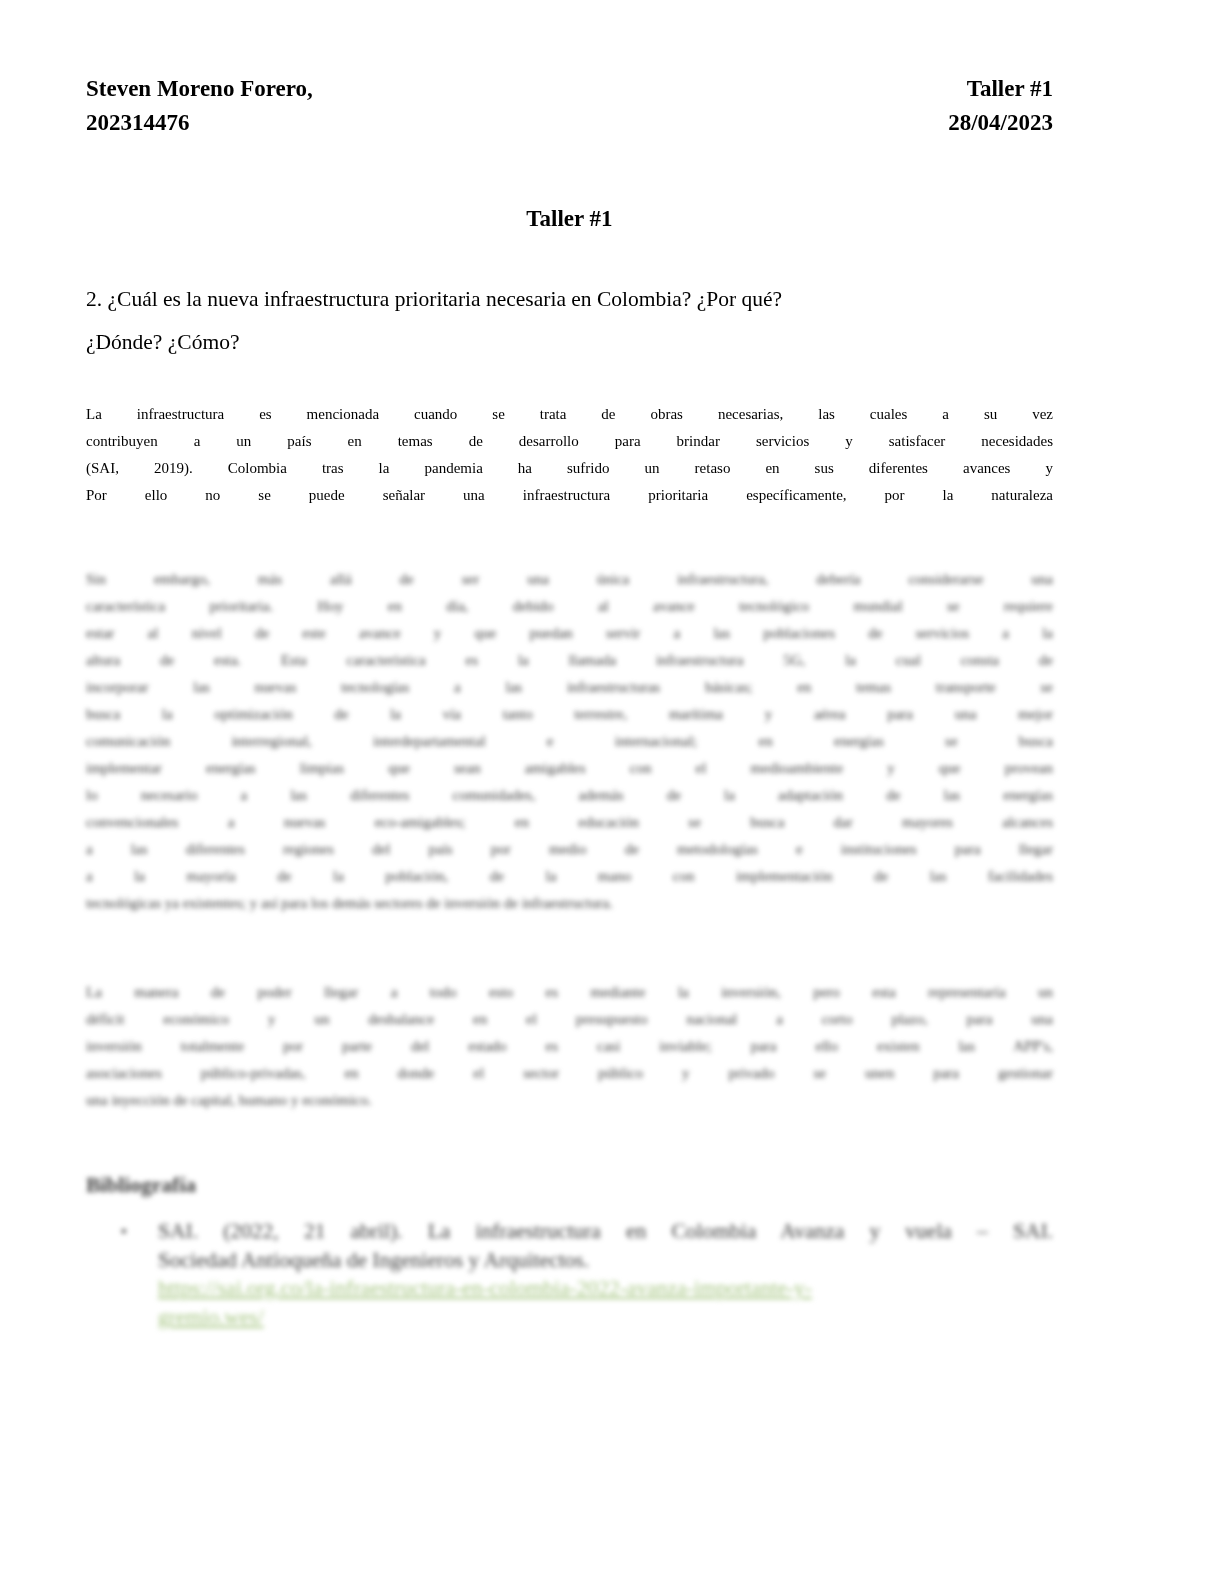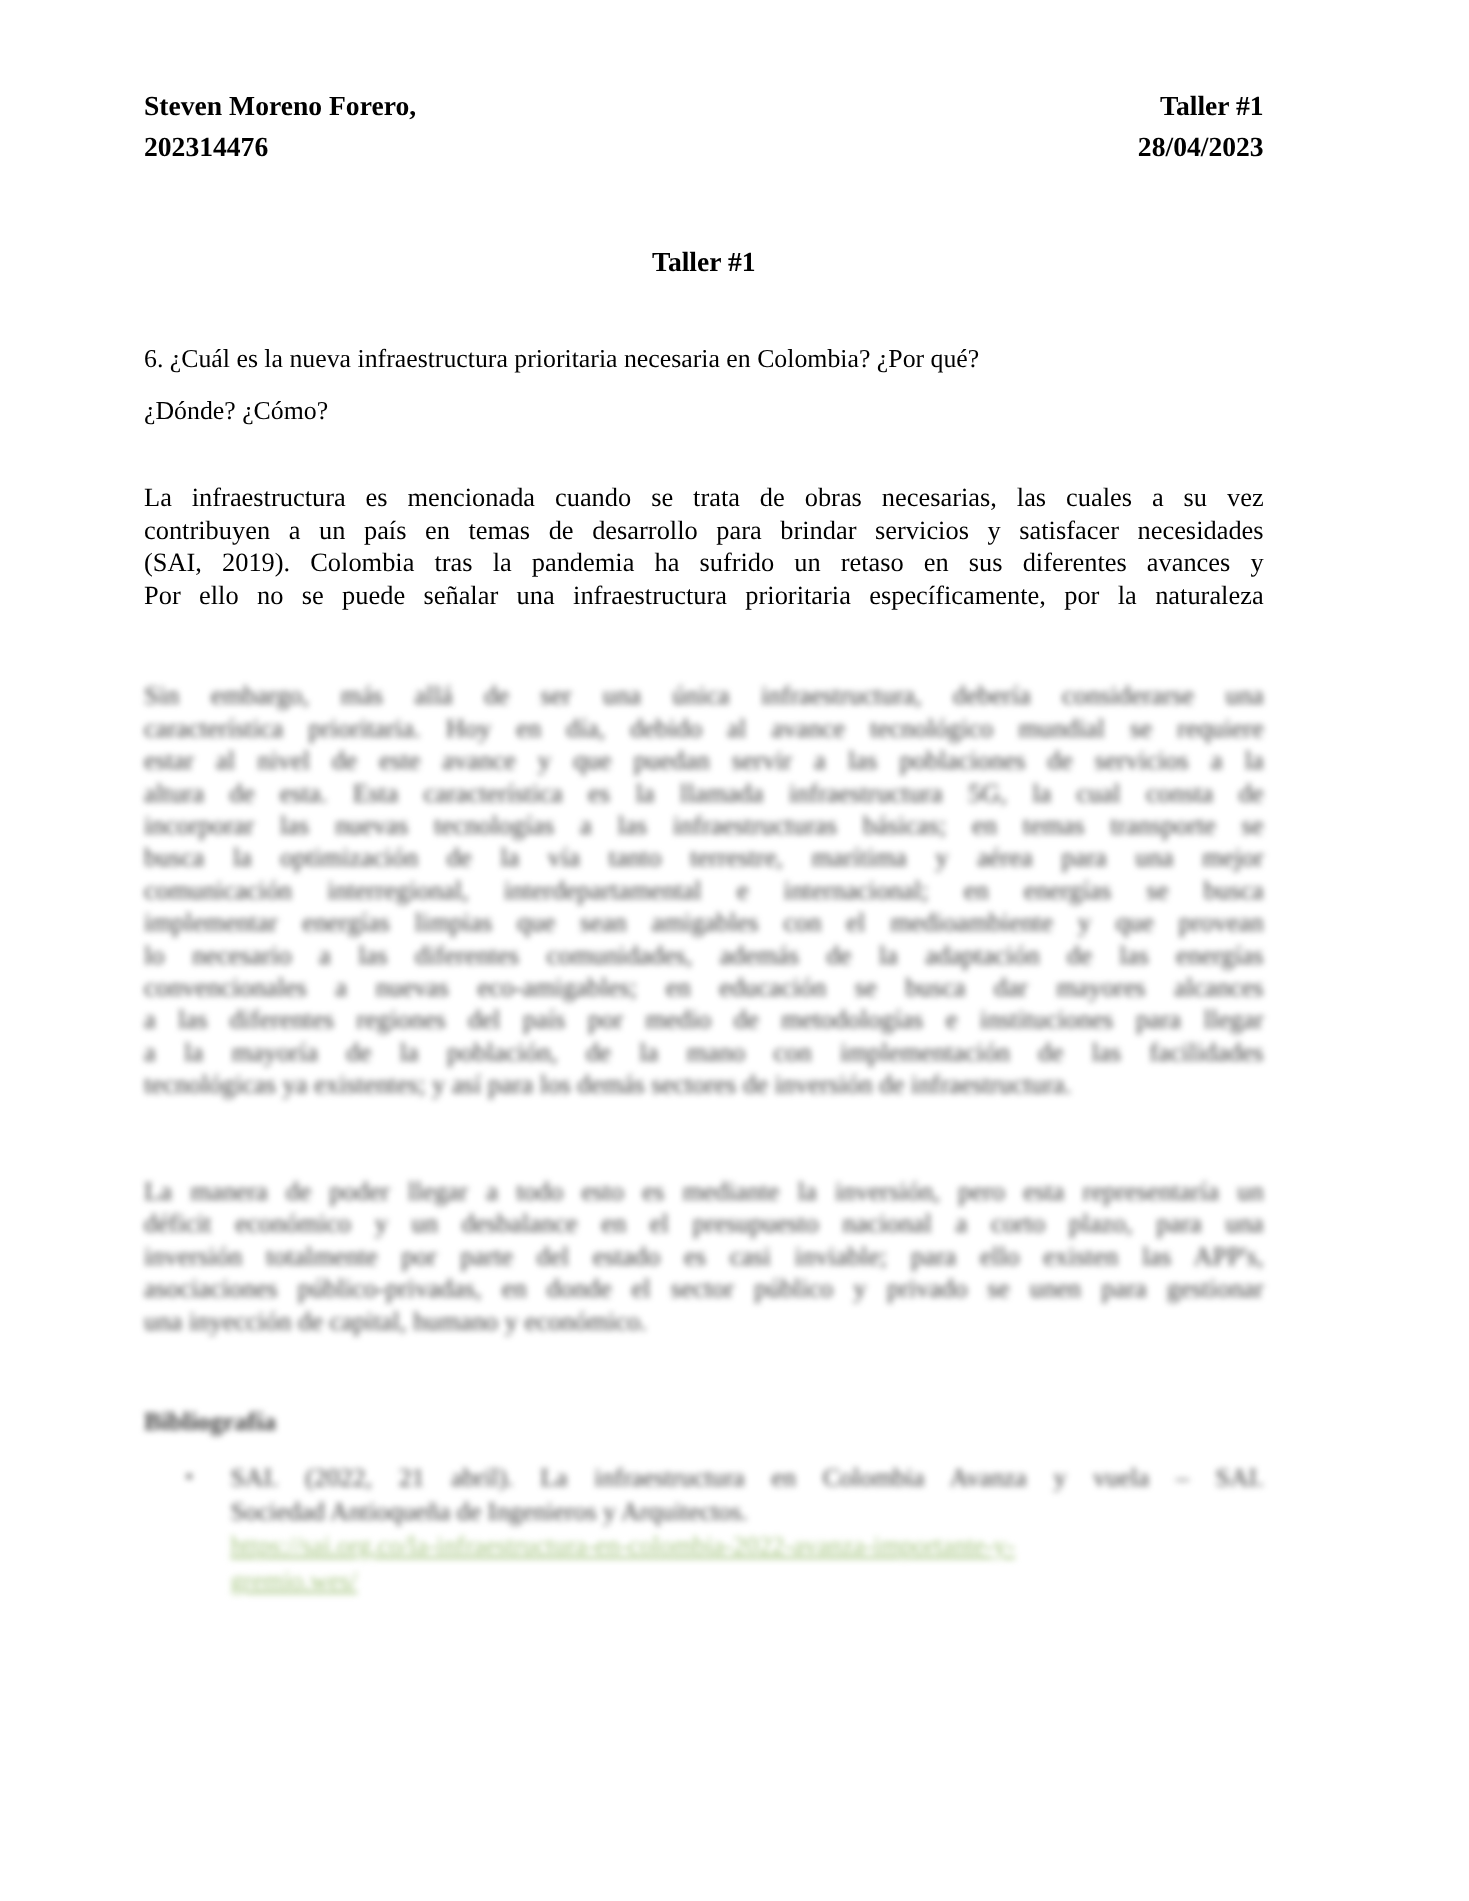--- a/index.html
+++ b/index.html
@@ -6,21 +6,21 @@
   html, body { background: #ffffff; }
   .page {
     position: relative;
     width: 1224px;
     height: 1584px;
     background: #ffffff;
     font-family: "Liberation Serif", "DejaVu Serif", serif;
     color: #000000;
     overflow: hidden;
   }
-  .content { padding-left: 120px; padding-right: 171px; }
+  .content { padding-left: 86px; padding-right: 171px; }
 
   .doc-header {
     margin-top: 72px;
     display: flex;
     justify-content: space-between;
     font-weight: bold;
     font-size: 23px;
     line-height: 34px;
   }
   .doc-header .right { text-align: right; }
@@ -29,21 +29,21 @@
     margin-top: 64px;
     text-align: center;
     font-weight: bold;
     font-size: 23px;
     line-height: 30px;
   }
 
   .question { margin-top: 52px; font-size: 21.5px; line-height: 26px; }
   .question .q-line { margin-bottom: 17px; }
 
-  .para { font-size: 22px; line-height: 27px; }
+  .para { font-size: 15px; line-height: 27px; }
   .para-clear { margin-top: 46px; }
 
   
   .jline { text-align: justify; text-align-last: justify; }
   .jline.last { text-align-last: left; }
 
   .blurred { filter: blur(2.7px); color: #3d3d3d; }
   .para-blur-1 { margin-top: 57px; }
   .para-blur-2 { margin-top: 62px; }
 
@@ -88,21 +88,21 @@
       </div>
       <div class="right">
         <div>Taller #1</div>
         <div>28/04/2023</div>
       </div>
     </div>
 
     <div class="doc-title">Taller #1</div>
 
     <div class="question">
-      <div class="q-line">6. ¿Cuál es la nueva infraestructura prioritaria necesaria en Colombia? ¿Por qué?</div>
+      <div class="q-line">2. ¿Cuál es la nueva infraestructura prioritaria necesaria en Colombia? ¿Por qué?</div>
       <div class="q-line">¿Dónde? ¿Cómo?</div>
     </div>
 
     <div class="para para-clear">
         <div class="jline">La infraestructura es mencionada cuando se trata de obras necesarias, las cuales a su vez</div>
         <div class="jline">contribuyen a un país en temas de desarrollo para brindar servicios y satisfacer necesidades</div>
         <div class="jline">(SAI, 2019). Colombia tras la pandemia ha sufrido un retaso en sus diferentes avances y</div>
         <div class="jline">Por ello no se puede señalar una infraestructura prioritaria específicamente, por la naturaleza</div>
       </div>
 

